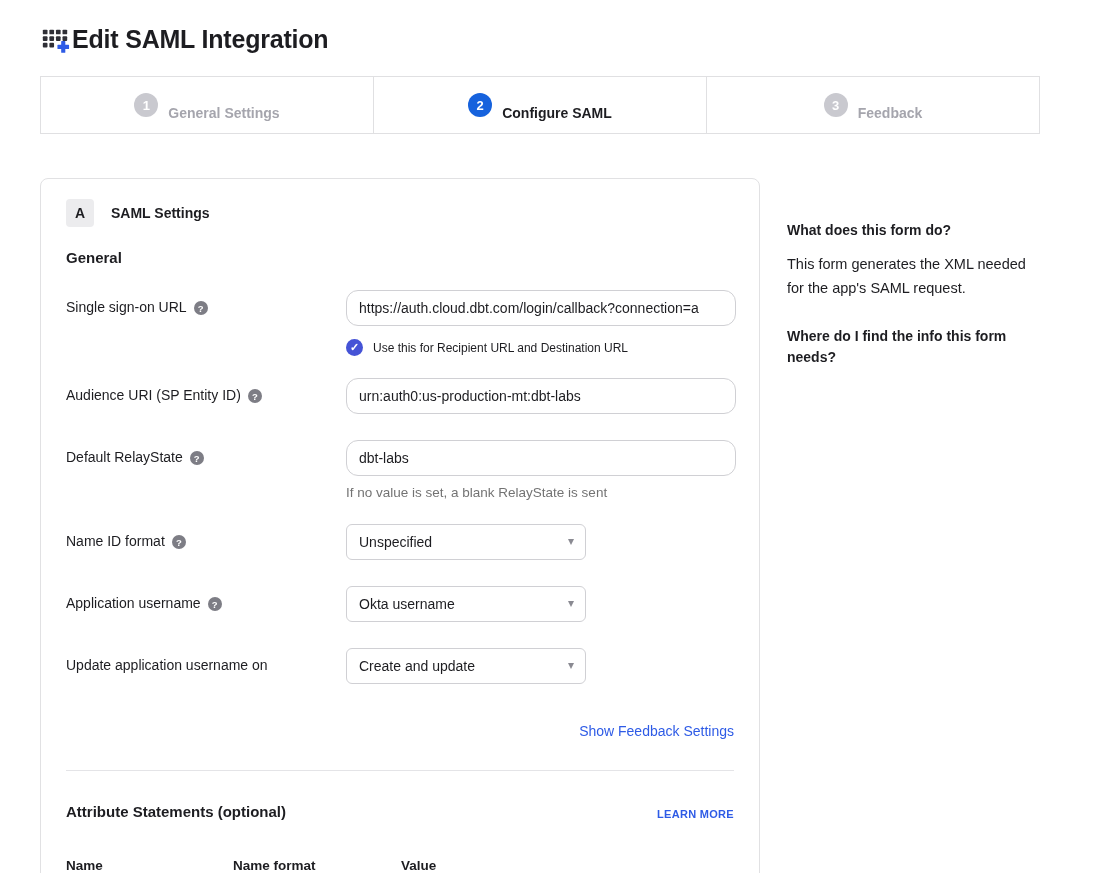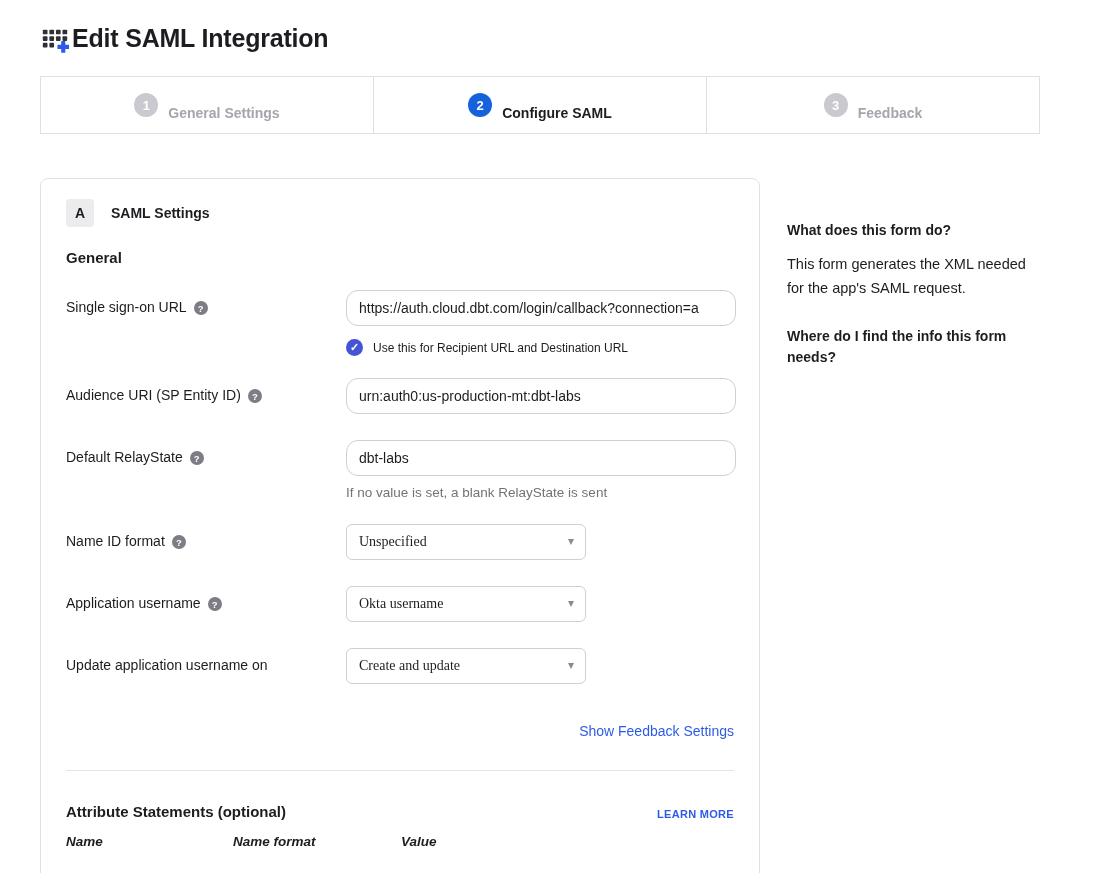--- a/index.html
+++ b/index.html
@@ -1,21 +1,21 @@
 <!DOCTYPE html>
 <html><head>
 <meta charset="utf-8">
 <style>
   * { margin:0; padding:0; box-sizing:border-box; }
   html,body { width:1118px; height:873px; overflow:hidden; background:#fff;
     font-family:"Liberation Sans", sans-serif; color:#1d1d21; }
   .page { padding:24px 40px 0 40px; }
 
   
-  .page-header { display:flex; margin-bottom:22px; }
+  .page-header { display:flex; align-items:center; margin-bottom:22px; }
   .app-icon { width:30px; height:30px; margin-right:2px; flex:0 0 auto; }
   h1.title { font-size:25px; font-weight:bold; letter-spacing:-0.2px; }
 
   
   .wizard { display:flex; width:1000px; border:1px solid #e0e0e2; background:#fff; }
   .wizard .step { flex:1; height:56px; display:flex; align-items:center; justify-content:center;
     gap:10px; border-right:1px solid #e0e0e2; cursor:pointer; }
   .wizard .step:last-child { border-right:none; }
   .step-circle { width:24px; height:24px; border-radius:50%; background:#c9c9cf; color:#fff;
     font-size:13px; font-weight:bold; display:flex; align-items:center; justify-content:center; }
@@ -39,41 +39,41 @@
     display:flex; align-items:flex-start; gap:7px; }
   .help-icon { width:14px; height:14px; margin-top:2px; border-radius:50%; background:#7d7d85;
     color:#fff; font-size:9.5px; font-weight:bold; display:inline-flex; align-items:center;
     justify-content:center; flex:0 0 auto; cursor:pointer; }
   .form-control-col { flex:1; }
   .text-input { width:390px; height:36px; border:1px solid #d0d0d4; border-radius:12px;
     padding:0 12px; font-size:14px; font-family:"Liberation Sans", sans-serif; color:#1d1d21;
     outline:none; background:#fff; }
   .select { width:240px; height:36px; border:1px solid #d0d0d4; border-radius:6px;
     padding:0 28px 0 12px; font-size:14px; display:flex; align-items:center; position:relative;
-    cursor:pointer; background:#fff;font-family:Liberation Serif, serif; }
+    cursor:pointer; background:#fff; }
   .select .caret { position:absolute; right:11px; top:50%; transform:translateY(-54%);
     font-size:12px; color:#8a8a92; }
   .checkbox-row { display:flex; align-items:center; gap:10px; margin-top:13px; }
   .checkbox { width:17px; height:17px; border-radius:50%; background:#4553d6; color:#fff;
     font-size:11px; font-weight:bold; display:flex; align-items:center; justify-content:center;
     cursor:pointer; flex:0 0 auto; }
   .checkbox-label { font-size:12px; }
   .field-hint { margin-top:9px; font-size:13.5px; color:#737373; }
 
   .mb22 { margin-bottom:22px; } .mb26 { margin-bottom:26px; } .mb24 { margin-bottom:24px; }
 
   .advanced-row { text-align:right; margin-top:38px; }
   .link { color:#2e5be6; font-size:14px; text-decoration:none; cursor:pointer; }
   .divider { border:none; border-top:1px solid #e4e4e7; margin-top:30px; }
 
   .attr-head { display:flex; align-items:flex-end; justify-content:space-between; margin-top:32px; }
   .attr-title { font-size:15px; font-weight:bold; }
   .learn-more { color:#2e5be6; font-size:11px; font-weight:bold; letter-spacing:0.3px;
     text-decoration:none; cursor:pointer; }
-  .attr-cols { display:flex; margin-top:14px; font-size:13.5px; font-weight:bold;font-style:italic; }
+  .attr-cols { display:flex; margin-top:38px; font-size:13.5px; font-weight:bold; }
   .attr-col-name { width:167px; } .attr-col-format { width:168px; } .attr-col-value { flex:1; }
 
   
   .side { width:258px; margin-left:27px; padding-top:42px; }
   .side h4 { font-size:14px; font-weight:bold; margin-bottom:12px; line-height:1.45; }
   .side p { font-size:14.5px; line-height:1.66; margin-bottom:26px; }
 </style>
 </head>
 <body>
 

